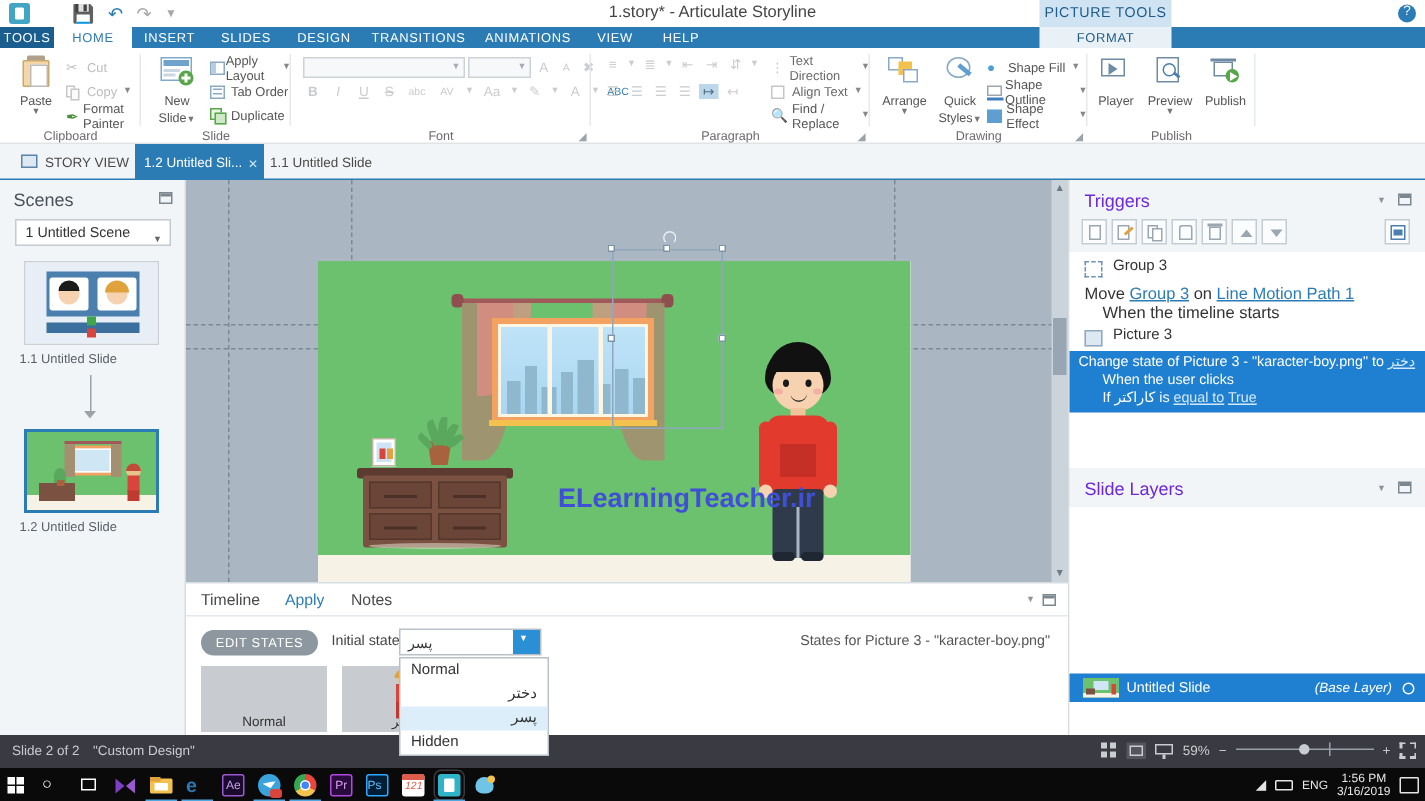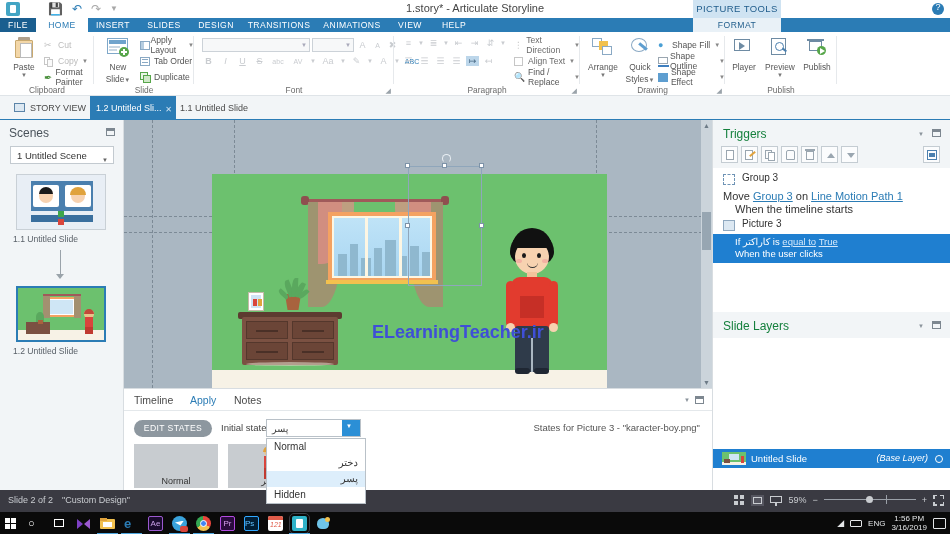--- a/index.html
+++ b/index.html
@@ -157,21 +157,21 @@
   .ddopt.hl { background:#ddeefb; }
   .thumbrow { position:absolute; left:10px; top:55px; display:flex; gap:10px; }
   .sthumb { width:84px; height:44px; background:#c8ccd0; position:relative; }
   .sthumb .cap { position:absolute; bottom:2px; width:100%; text-align:center; font-size:9px; color:#333; }
   .sthumb .cap.rtl { direction:rtl; }
 
   
   .rpanel { position:absolute; right:0; width:238px; background:#f2f5f7; border-left:1px solid #d8dde1; }
   .rtrig { top:120px; height:192px; }
   .rlayers { top:312px; bottom:44px; }
-  .rp-h { position:absolute; left:10px; top:7px; font-size:12px; color:#15803d; }
+  .rp-h { position:absolute; left:10px; top:7px; font-size:12px; color:#6d28d9; }
   .rp-carat { position:absolute; right:26px; top:11px; font-size:6px; color:#8b949c; }
   .rp-pin { position:absolute; right:9px; top:9px; width:9px; height:8px; border:1px solid #7d8790; }
   .rp-pin::before{content:""; position:absolute; left:0; top:0; right:0; height:2px; background:#7d8790;}
   .tbarbtns { position:absolute; left:8px; top:26px; display:flex; gap:3px; }
   .tb-b { width:17px; height:17px; background:#fbfcfd; border:1px solid #c4ccd2; position:relative; }
   .trigbody { position:absolute; left:0; right:0; top:48px; bottom:0; background:#fff; }
   .trg-obj { position:absolute; font-size:10px; color:#333; }
   .trg-ico { position:absolute; width:12px; height:11px; border:1px dashed #6e93b5; }
   .trg-ico.pic { border:1px solid #8fa8bf; background:#dce8f2; }
   .trg-line { position:absolute; font-size:11px; color:#333; }
@@ -224,21 +224,21 @@
       <span>↶</span>
       <span class="dim">↷</span>
       <span class="dim" style="font-size:8px">▼</span>
     </div>
     <div class="tb-title">1.story* - Articulate Storyline</div>
     <div class="pt-tools">PICTURE TOOLS</div>
     <div class="tb-close"></div>
   </div>
 
   <div class="ribtabs">
-    <div class="rt file" style="left:0;width:36px">FILE</div>
+    <div class="rt file" style="left:0;width:36px">TOOLS</div>
     <div class="rt active" style="left:36px;width:52px">HOME</div>
     <div class="rt" style="left:88px;width:50px">INSERT</div>
     <div class="rt" style="left:138px;width:52px">SLIDES</div>
     <div class="rt" style="left:190px;width:52px">DESIGN</div>
     <div class="rt" style="left:242px;width:74px">TRANSITIONS</div>
     <div class="rt" style="left:316px;width:72px">ANIMATIONS</div>
     <div class="rt" style="left:388px;width:44px">VIEW</div>
     <div class="rt" style="left:432px;width:44px">HELP</div>
     <div class="rt fmt" style="left:693px;width:88px">FORMAT</div>
   </div>
@@ -729,22 +729,23 @@
       <div class="trg-obj" style="left:29px;top:4px">Group 3</div>
       <div class="trg-line" style="left:10px;top:22px">
         <span>Move </span><span class="lnk">Group 3</span><span> on </span><span class="lnk">Line Motion Path 1</span>
       </div>
       <div class="trg-line" style="left:22px;top:35px">When the timeline starts</div>
 
       <div class="trg-ico pic" style="left:10px;top:52px"></div>
       <div class="trg-obj" style="left:29px;top:50px">Picture 3</div>
 
       <div class="trg-hl" style="top:66px">
+        <div><span>Change state of Picture 3 - "karacter-boy.png" to </span><span class="lnk rtl">دختر</span></div>
+        <div style="padding-left:16px">When the user clicks</div>
         <div style="padding-left:16px"><span>If </span><span class="rtl">کاراکتر</span><span> is </span><span class="lnk">equal to</span><span> </span><span class="lnk">True</span></div>
-        <div style="padding-left:16px">When the user clicks</div>
       </div>
     </div>
   </div>
 
   <div class="rpanel rlayers">
     <div class="rp-h">Slide Layers</div>
     <div class="rp-carat">▼</div>
     <div class="rp-pin"></div>
     <div class="layerbody">
       <div class="layerrow" style="bottom:22px">

